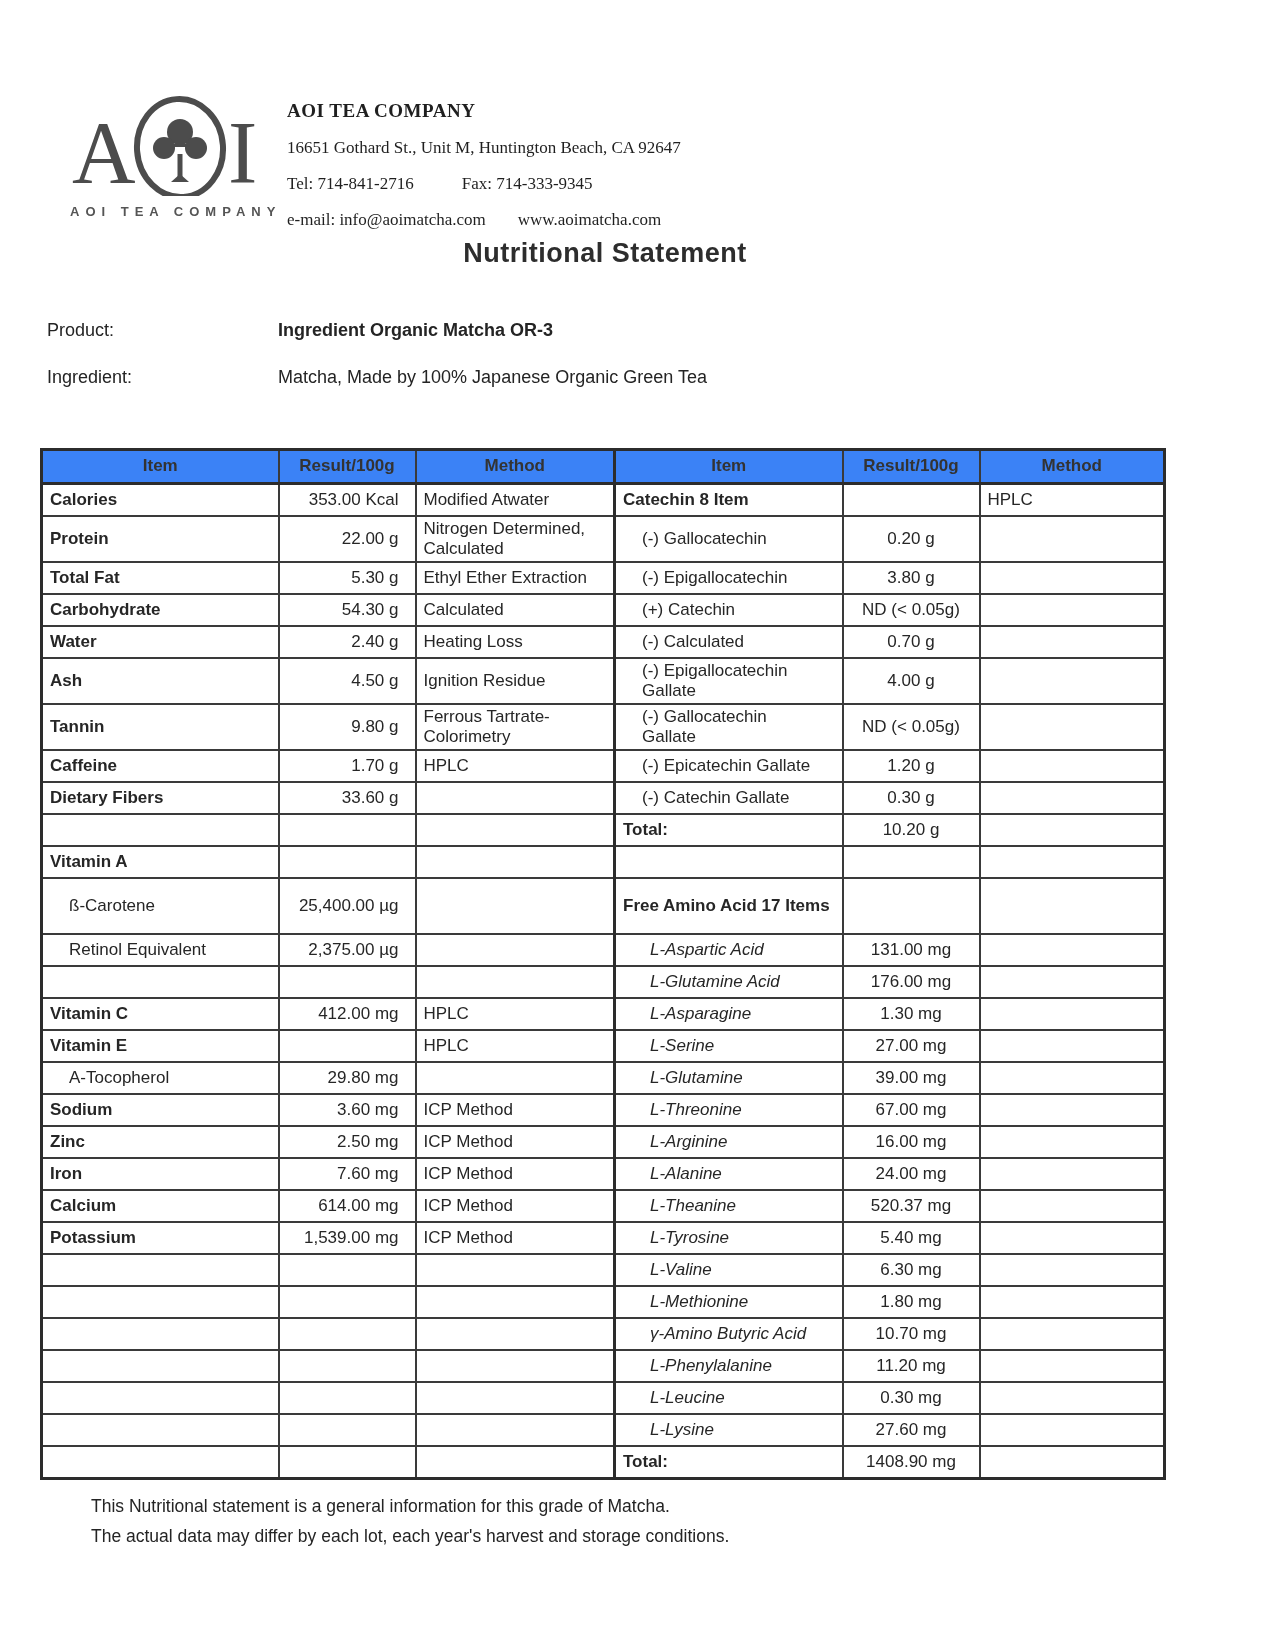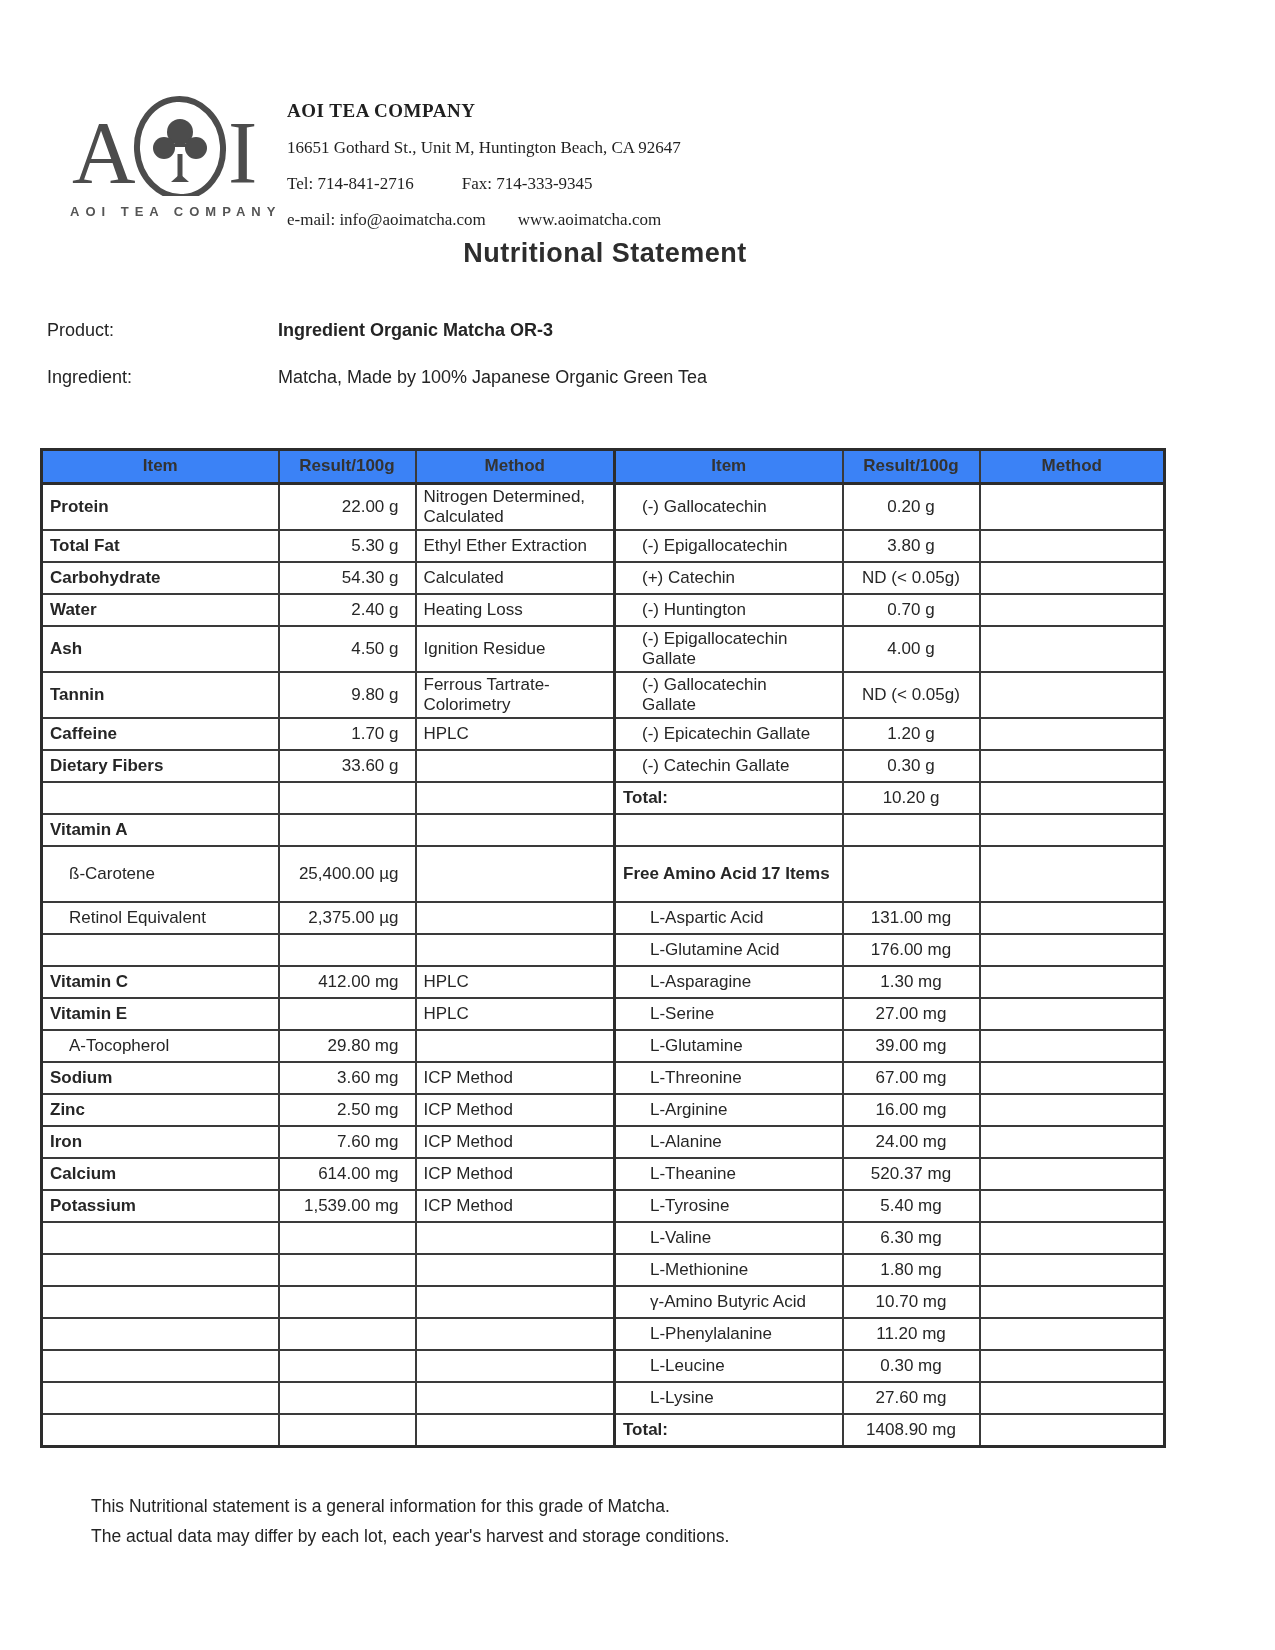--- a/index.html
+++ b/index.html
@@ -46,21 +46,21 @@
     background:#3b82f6; font-weight:bold; text-align:center; height:27px;
     border-bottom:3px solid #2c2c2c; color:#333;
   }
   table.nutri th:nth-child(4), table.nutri td:nth-child(4) { border-left:3px solid #2c2c2c; }
   table.nutri td:nth-child(1), table.nutri td:nth-child(3),
   table.nutri td:nth-child(4), table.nutri td:nth-child(6) { text-align:left; }
   table.nutri td:nth-child(2) { text-align:right; padding-right:16px; }
   table.nutri td:nth-child(5) { text-align:center; }
   table.nutri td.b { font-weight:bold; }
   table.nutri td.i1 { padding-left:26px; }
-  table.nutri td.i2 { padding-left:34px; }
+  table.nutri td.i2 { padding-left:34px;font-style:italic; }
   table.nutri tr.tall td { height:50px; }
 
   
   .footnote { position:absolute; left:43px; top:1496px; font-size:17.5px; color:#242424;margin-left:48px; }
   .footnote div { margin-bottom:9px; }
 </style>
 </head>
 <body>
 
 <div class="page">
@@ -121,20 +121,28 @@
             <th>Item</th>
             <th>Result/100g</th>
             <th>Method</th>
             <th>Item</th>
             <th>Result/100g</th>
             <th>Method</th>
           </tr>
         </thead>
       <tbody>
           <tr>
+            <td class="b">Calories</td>
+            <td>353.00 Kcal</td>
+            <td>Modified Atwater</td>
+            <td class="b">Catechin 8 Item</td>
+            <td></td>
+            <td>HPLC</td>
+          </tr>
+          <tr>
             <td class="b">Protein</td>
             <td>22.00 g</td>
             <td>Nitrogen Determined,
 Calculated</td>
             <td class="i1">(-)  Gallocatechin</td>
             <td>0.20 g</td>
             <td></td>
           </tr>
           <tr>
             <td class="b">Total Fat</td>
@@ -149,21 +157,21 @@
             <td>54.30 g</td>
             <td>Calculated</td>
             <td class="i1">(+) Catechin</td>
             <td>ND (&lt; 0.05g)</td>
             <td></td>
           </tr>
           <tr>
             <td class="b">Water</td>
             <td>2.40 g</td>
             <td>Heating Loss</td>
-            <td class="i1">(-)  Huntington</td>
+            <td class="i1">(-)  Calculated</td>
             <td>0.70 g</td>
             <td></td>
           </tr>
           <tr>
             <td class="b">Ash</td>
             <td>4.50 g</td>
             <td>Ignition Residue</td>
             <td class="i1">(-)  Epigallocatechin
 Gallate</td>
             <td>4.00 g</td>

